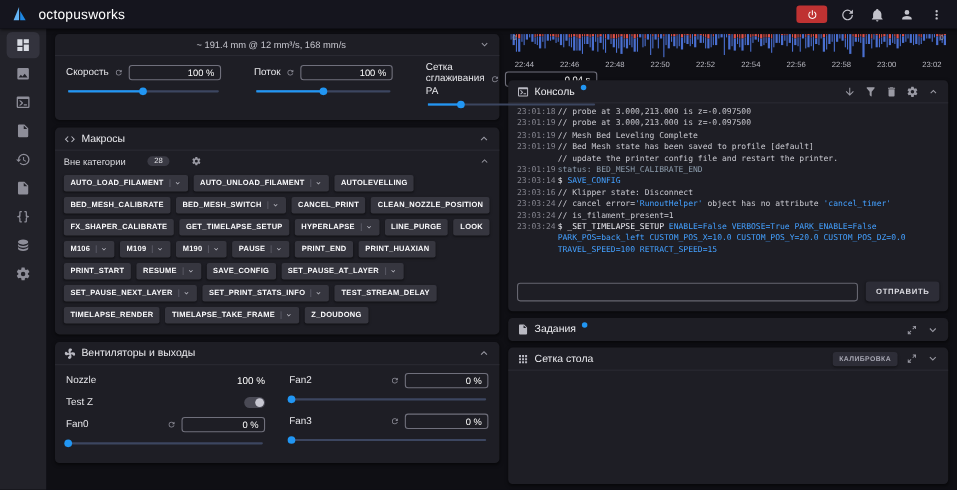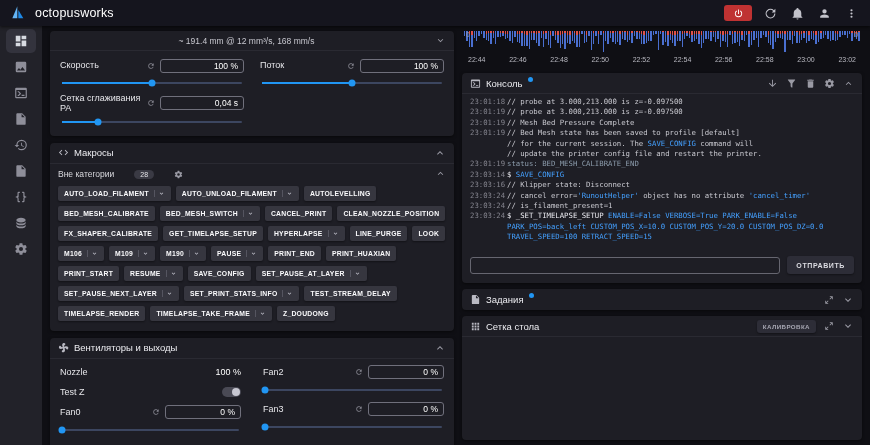--- a/index.html
+++ b/index.html
@@ -21,30 +21,30 @@
   .card{background:#1e1e25;border-radius:4px;box-shadow:0 1px 3px rgba(0,0,0,.5);flex:none}
   .card-header{height:21px;display:flex;align-items:center;gap:5px;padding:0 8px;border-bottom:1px solid #2a2a32}
   .hdr-card .card-header{border-bottom:none}
   .card-title{font-size:9.5px;color:#ececf0;white-space:nowrap}
   .hd-icon{display:flex;align-items:center;color:#9a9aa4;cursor:pointer}
   .hd-icon.lead{color:#b9b9c2;cursor:default}
   .hd-right{margin-left:auto;display:flex;align-items:center;gap:8px}
   .info-dot{width:5px;height:5px;border-radius:50%;background:#2196f3;align-self:flex-start;margin-top:4px}
   .sum-header{height:20px;display:flex;align-items:center;padding:0 8px;border-bottom:1px solid #2a2a32;cursor:pointer}
   .sum-text{flex:1;text-align:center;font-size:8.5px;color:#c7c7cf}
-  .slider-grid{display:grid;grid-template-columns:1fr 1fr;column-gap:16px;padding:5px 10px 4px}
+  .slider-grid{display:grid;grid-template-columns:1fr 1fr 1fr 1fr;column-gap:30px;padding:5px 10px 4px}
   .slider-row{display:flex;align-items:center;min-height:19px;gap:5px}
   .s-label{font-size:9px;color:#e6e6ea;line-height:1.15;max-width:105px}
   .reset-icon{margin-left:auto;color:#8a8a95;display:flex;cursor:pointer}
   .s-input{width:84px;height:14px;border:1px solid #70707c;border-radius:3px;display:flex;align-items:center;justify-content:flex-end;font-size:8.5px;color:#fff;padding:0 5px;flex:none;cursor:text}
   .s-input.sm{width:76px}
   .s-track{position:relative;height:2px;background:#3c4660;border-radius:1px;margin:7px 2px 9px}
   .s-fill{position:absolute;left:0;top:0;height:100%;background:#2196f3}
   .s-thumb{position:absolute;top:50%;width:7px;height:7px;border-radius:50%;background:#2196f3;transform:translate(-50%,-50%)}
-  .cat-row{display:flex;align-items:flex-end;gap:20px;padding:4px 8px 1px;font-size:8.5px;color:#d9d9de}
+  .cat-row{display:flex;align-items:center;gap:20px;padding:4px 8px 1px;font-size:8.5px;color:#d9d9de}
   .badge{background:#3a3a44;border-radius:8px;padding:1px 6px;font-size:7px;color:#e2e2e6}
   .macro-wrap{display:flex;flex-wrap:wrap;gap:5px;padding:6px 8px 10px}
   .macro-btn{display:flex;align-items:center;background:#36363f;border-radius:2px;height:15px;padding:0 6px;font-size:6.8px;font-weight:700;letter-spacing:.25px;color:#fbfbfd;box-shadow:0 1px 2px rgba(0,0,0,.4);cursor:pointer;white-space:nowrap}
   .macro-btn .dd{display:flex;align-items:center;margin-left:5px;padding-left:3px;border-left:1px solid #555560;color:#c6c6cf}
   .fan-grid{display:grid;grid-template-columns:1fr 1fr;column-gap:22px;padding:4px 10px 8px;align-items:start}
   .fan-item{margin-bottom:1px}
   .fan-val{margin-left:auto;font-size:9px;color:#fff}
   .toggle{margin-left:auto;width:19px;height:10px;border-radius:5px;background:#4a4a55;position:relative;cursor:pointer;flex:none}
   .toggle .knob{position:absolute;right:1px;top:1px;width:8px;height:8px;border-radius:50%;background:#c7c7d1}
   .graph{position:relative;height:36px;flex:none;padding:0 2px}
@@ -1247,29 +1247,25 @@
             <div class="c-line">
               <span class="c-time">23:01:18</span>
               <span class="c-text"><span class="c-comment">// probe at 3.000,213.000 is z=-0.097500</span></span>
             </div>
             <div class="c-line">
               <span class="c-time">23:01:19</span>
               <span class="c-text"><span class="c-comment">// probe at 3.000,213.000 is z=-0.097500</span></span>
             </div>
             <div class="c-line">
               <span class="c-time">23:01:19</span>
-              <span class="c-text"><span class="c-comment">// Mesh Bed Pressure Complete</span></span>
+              <span class="c-text"><span class="c-comment">// Mesh Bed Leveling Complete</span></span>
             </div>
             <div class="c-line">
               <span class="c-time">23:01:19</span>
               <span class="c-text"><span class="c-comment">// Bed Mesh state has been saved to profile [default]</span></span>
-            </div>
-            <div class="c-line">
-              <span class="c-time"></span>
-              <span class="c-text"><span class="c-comment">// for the current session. The </span><span class="c-accent">SAVE_CONFIG</span><span class="c-comment"> command will</span></span>
             </div>
             <div class="c-line">
               <span class="c-time"></span>
               <span class="c-text"><span class="c-comment">// update the printer config file and restart the printer.</span></span>
             </div>
             <div class="c-line">
               <span class="c-time">23:01:19</span>
               <span class="c-text"><span class="c-status">status: BED_MESH_CALIBRATE_END</span></span>
             </div>
             <div class="c-line">

